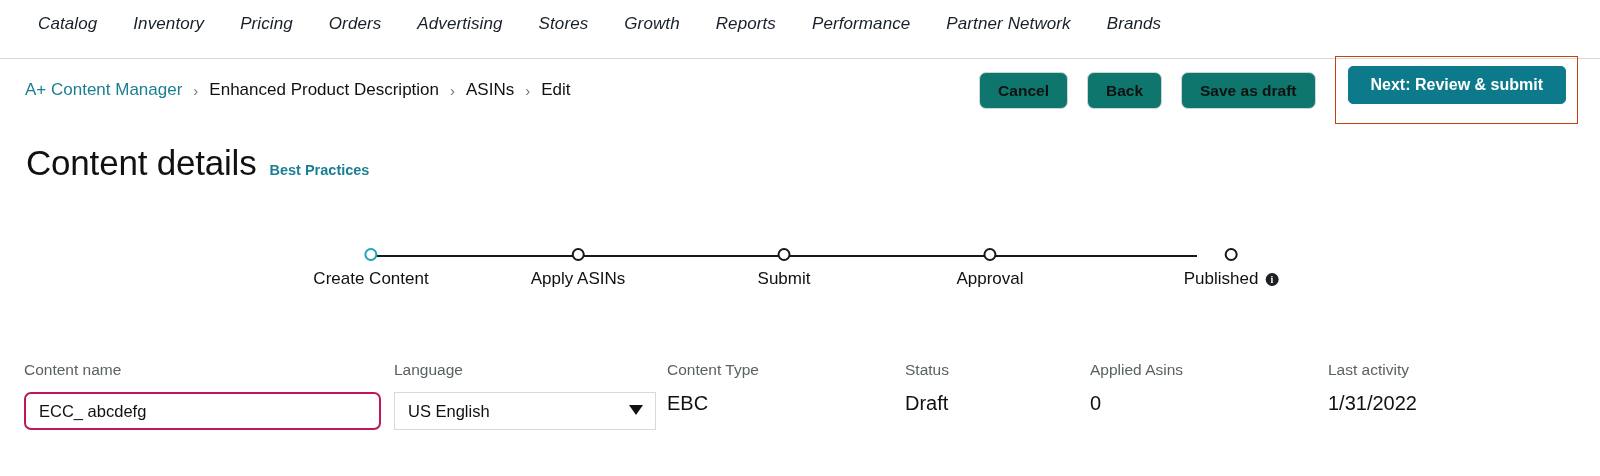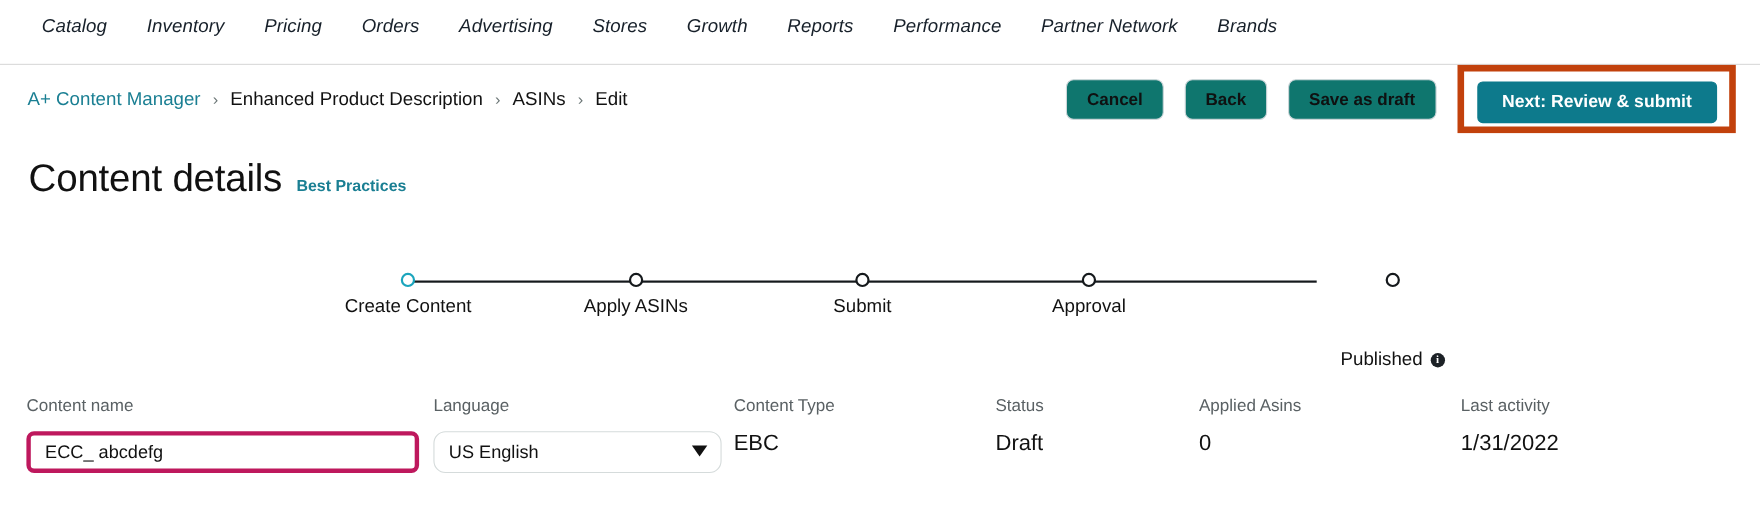--- a/index.html
+++ b/index.html
@@ -84,22 +84,22 @@
     padding: 0 18px;
     height: 37px;
     line-height: 35px;
     cursor: pointer;
     margin-left: 19px;
     white-space: nowrap;
     box-sizing: border-box;
   }
   .btn-primary-wrap {
     margin-left: 19px;
-    border: 6px solid #c2410c;
-    padding: 9px 11px 3px 12px;
+    border: 1px solid #c2410c;
+    padding: 9px 11px 19px 12px;
     display: inline-block;
     box-sizing: border-box;
   }
   .btn-primary {
     font-family: "Liberation Sans", sans-serif;
     font-size: 16px;
     font-weight: bold;
     border-radius: 5px;
     border: 1px solid #0d7a8c;
     background: #0d7a8c;
@@ -214,40 +214,40 @@
     white-space: nowrap;
   }
   .meta-value {
     font-size: 20px;
     color: #111111;
     white-space: nowrap;
   }
   .text-input {
     width: 357px;
     height: 38px;
-    border: 4px solid #be185d;
+    border: 2px solid #be185d;
     border-radius: 7px;
     background: #ffffff;
     box-sizing: border-box;
     font-family: "Liberation Sans", sans-serif;
     font-size: 16.5px;
     color: #111111;
     padding: 0 13px;
     outline: none;
   }
   .select-wrap {
     position: relative;
     width: 262px;
     height: 38px;
   }
   .select-input {
     width: 262px;
     height: 38px;
     border: 1px solid #d5dbdb;
-    border-radius: 11px;
+    border-radius: 0;
     background: #ffffff;
     box-sizing: border-box;
     font-family: "Liberation Sans", sans-serif;
     font-size: 16.5px;
     color: #111111;
     padding: 0 34px 0 13px;
     line-height: 36px;
     cursor: pointer;
     white-space: nowrap;
     overflow: hidden;
@@ -323,21 +323,21 @@
   <div class="step" style="left:784px;">
     <span class="step-dot"></span>
     <span class="step-label">Submit</span>
   </div>
 
   <div class="step" style="left:990px;">
     <span class="step-dot"></span>
     <span class="step-label">Approval</span>
   </div>
 
-  <div class="step" style="left:1266px;gap:48px;">
+  <div class="step" style="left:1231px;">
     <span class="step-dot"></span>
     <span class="step-label">
       <span>Published</span>
       <span class="info-icon">i</span>
     </span>
   </div>
 </div>
 
 <div class="meta-row">
 

